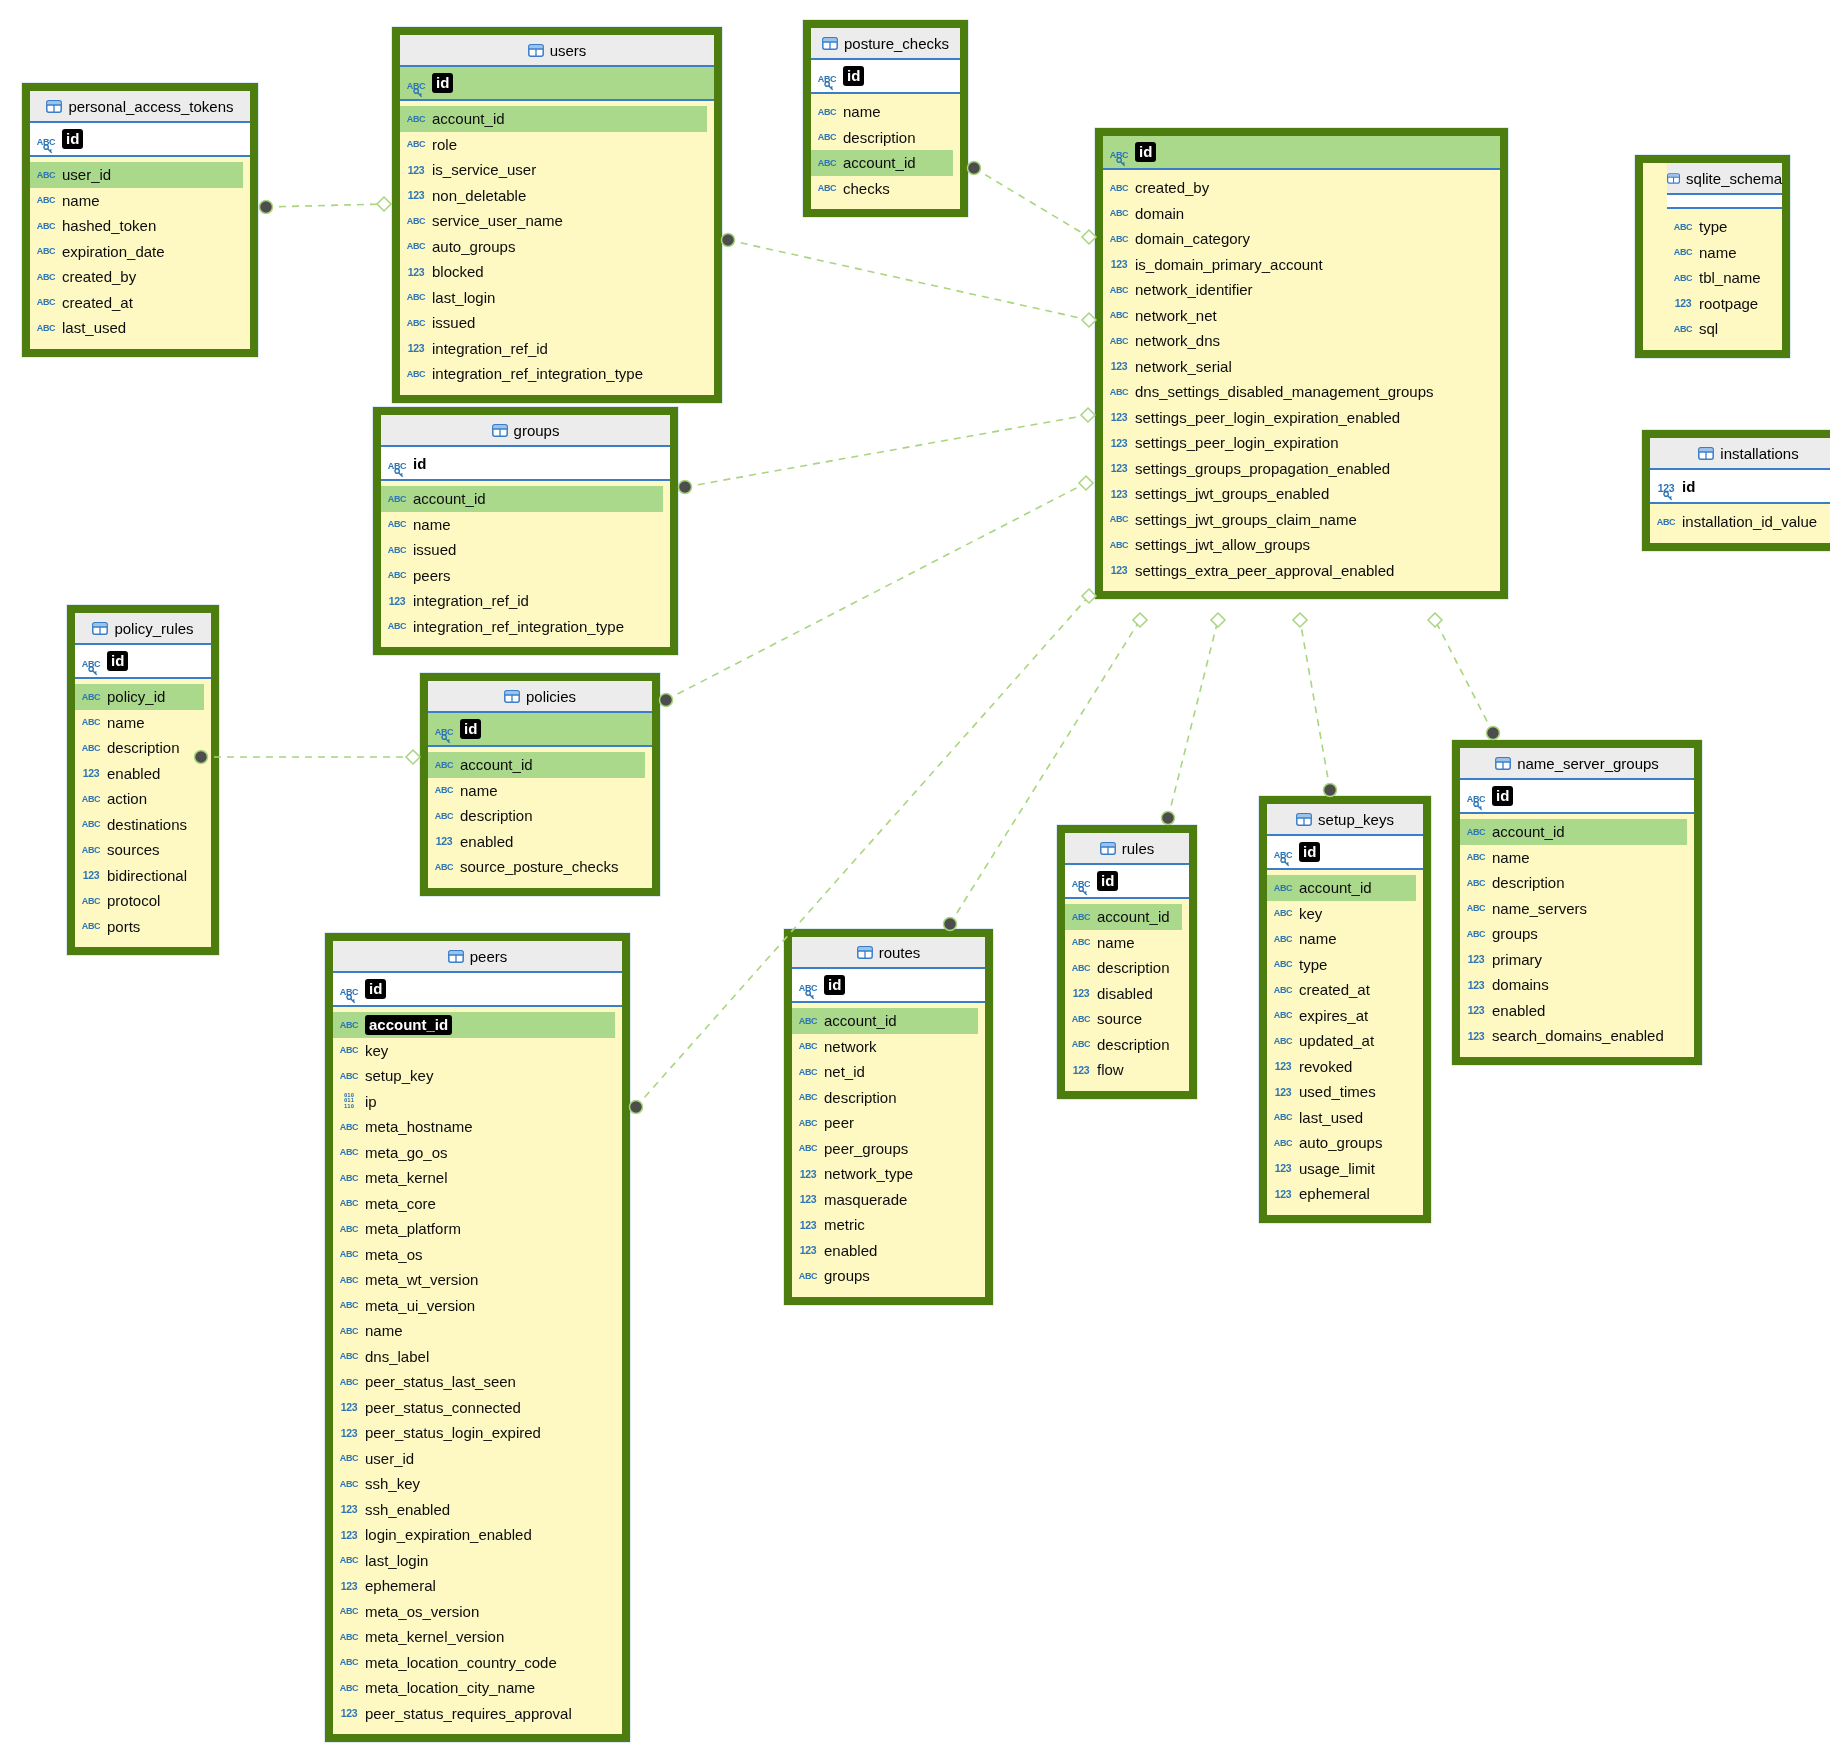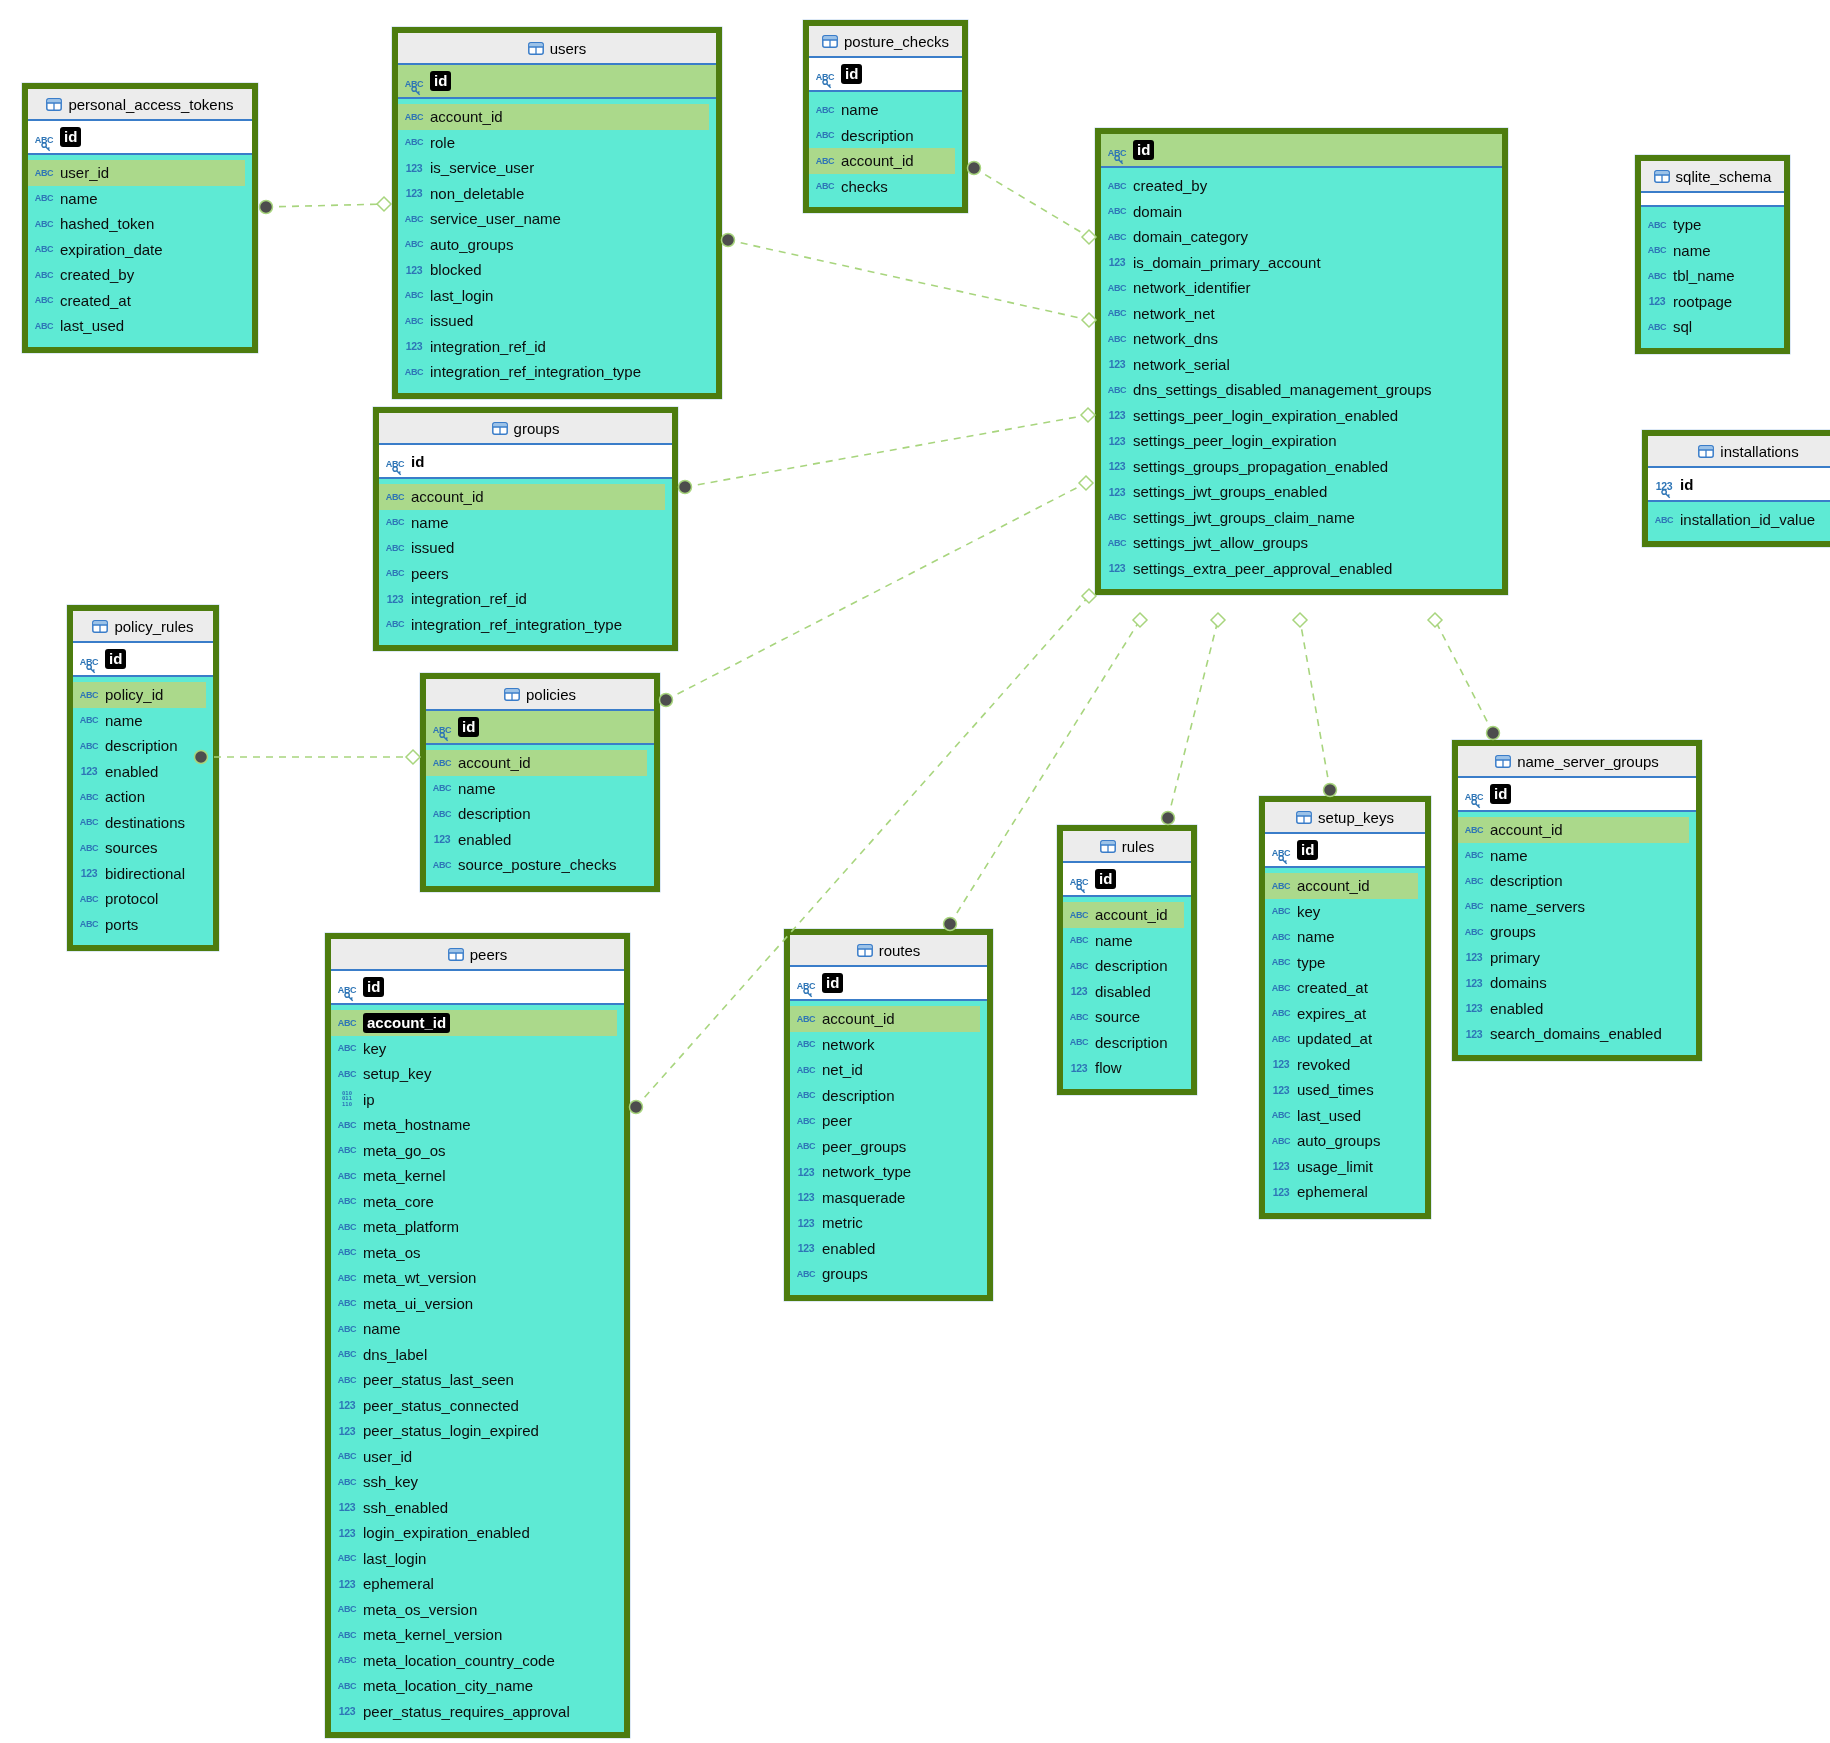--- a/index.html
+++ b/index.html
@@ -1,19 +1,19 @@
 <!DOCTYPE html>
 <html><head>
 <meta charset="utf-8">
 <style>
   html,body{margin:0;padding:0;background:#ffffff;}
   body{width:1830px;height:1743px;position:relative;font-family:"Liberation Sans",sans-serif;}
   .canvas{position:absolute;left:0;top:0;width:1830px;height:1743px;background:#ffffff;overflow:hidden;}
   svg.edges{position:absolute;left:0;top:0;z-index:5;pointer-events:none;}
-  .table{position:absolute;background:#5eead4;border:6px solid #4d7c0f;box-sizing:border-box;z-index:2;
+  .table{position:absolute;background:#fef9c3;border:8px solid #4d7c0f;box-sizing:border-box;z-index:2;
          box-shadow:0 0 0 0.5px rgba(58,125,201,.35);}
   .thead{height:30px;background:#ececec;border-bottom:2px solid #3a7dc9;display:flex;align-items:center;
          justify-content:center;gap:6px;font-size:15px;color:#000;white-space:nowrap;}
   .pkrow{height:32px;border-bottom:2px solid #3a7dc9;display:flex;align-items:center;padding:0 5px;gap:5px;
          font-size:15px;font-weight:700;color:#000;background:#fff;}
   .pkrow.hl{background:#abd98b;}
   .pkrow.empty{height:12px;}
   .cols{padding:5px 0 8px 0;}
   .crow{height:25.5px;display:flex;align-items:center;padding:0 5px;gap:5px;font-size:15px;color:#0c0c0c;white-space:nowrap;}
   .crow.hl{background:#abd98b;margin-right:7px;}
@@ -280,21 +280,21 @@
         <div class="crow">
           <span class="ic abc">ABC</span>
           <span>settings_jwt_allow_groups</span>
         </div>
         <div class="crow">
           <span class="ic num">123</span>
           <span>settings_extra_peer_approval_enabled</span>
         </div>
       </div>
     </div>
-    <div class="table" style="left: 1635px; top: 155px; width: 155px;">
+    <div class="table" style="left: 1635px; top: 155px; width: 155px; padding-left: 24px;">
       <div class="thead">
         <svg width="16" height="13" viewBox="0 0 16 13">
           <rect x="0.8" y="0.8" width="14.4" height="11.4" rx="2" fill="#ffffff" stroke="#3a7dc9" stroke-width="1.5"></rect>
           <rect x="1.6" y="1.6" width="12.8" height="3.2" fill="#9cc3e8"></rect>
           <path d="M1 5 H15 M8 5 V12" stroke="#3a7dc9" stroke-width="1.3"></path>
         </svg>
         <span class="tname">sqlite_schema</span>
       </div>
       <div class="pkrow empty"></div>
       <div class="cols">

